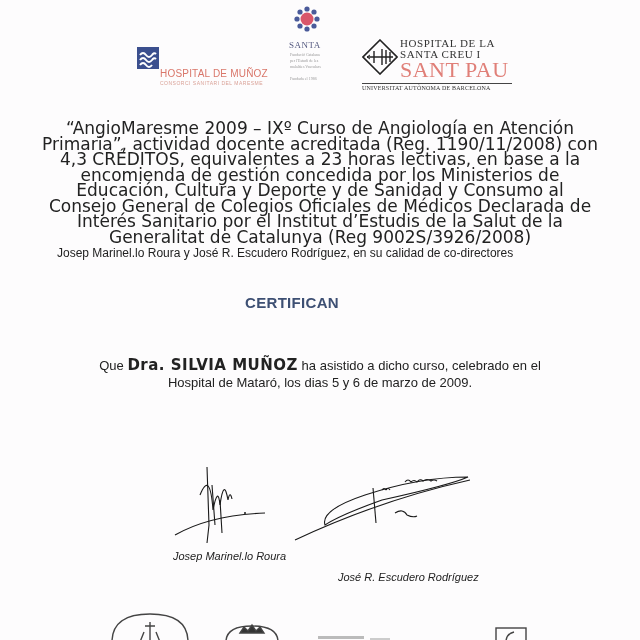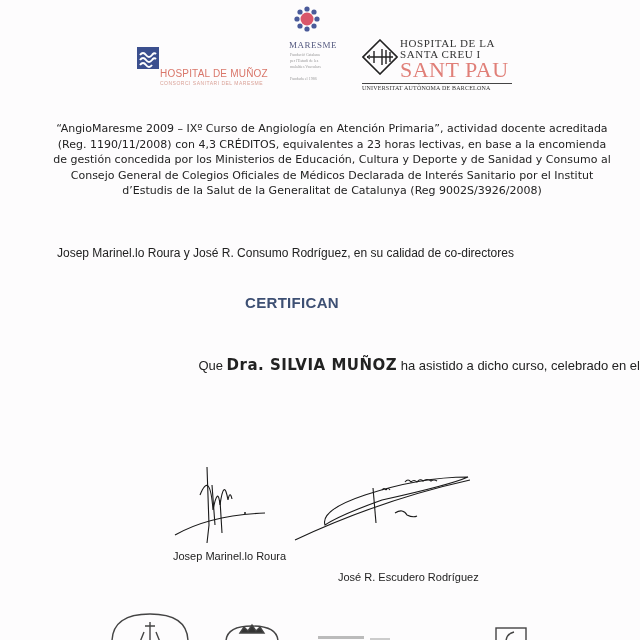--- a/index.html
+++ b/index.html
@@ -14,27 +14,27 @@
     .fuc-title { left:289px; top:40px; font-family:"Liberation Serif", serif; font-size:9px; color:#555a80; letter-spacing:0.5px; }
     .fuc-line { font-family:"Liberation Serif", serif; font-size:4px; color:#999; white-space:nowrap; }
     
     .sp-diamond { left:362px; top:39px; width:36px; height:36px; }
     .sp-l1, .sp-l2 { left:400px; font-family:Liberation Serif, serif; font-size:11px; color:#333; letter-spacing:0.6px; white-space:nowrap; }
     .sp-l1 { top:37px; } .sp-l2 { top:48px; }
     .sp-l3 { left:400px; top:57px; font-family:"Liberation Serif", serif; font-size:22px; color:#e07f78; letter-spacing:0.5px; white-space:nowrap; }
     .sp-rule { left:362px; top:83px; width:150px; height:1px; background:#444; }
     .sp-univ { left:362px; top:85px; font-family:"Liberation Serif", serif; font-size:6px; color:#333; white-space:nowrap; letter-spacing:0.2px; }
     
-    .intro { left:52px; top:121px; width:560px; text-align:center; font-family:"DejaVu Sans", sans-serif; font-size:11px; line-height:15.5px; color:#222; }
+    .intro { left:40px; top:121px; width:560px; text-align:center; font-family:"DejaVu Sans", sans-serif; font-size:17px; line-height:15.5px; color:#222; }
     .directors { left:57px; top:246px; font-size:12px; white-space:nowrap; color:#222; }
     .certifican { left:0; width:584px; top:294px; text-align:center; font-size:15px; font-weight:bold; color:#3d4f73; letter-spacing:0.3px; }
-    .attest { left:0; width:640px; top:357px; text-align:right; font-size:13px; line-height:17px; color:#222; }
+    .attest { left:0; width:640px; top:357px; text-align:center; font-size:13px; line-height:17px; color:#222; }
     .attest .name { font-weight:bold; font-size:15px; font-family:"DejaVu Sans", sans-serif; letter-spacing:0.5px; }
     .sig { left:150px; top:455px; width:380px; height:100px; }
-    .signame { font-size:11px; white-space:nowrap; color:#222; }
+    .signame { font-style:italic; font-size:11px; white-space:nowrap; color:#222; }
     .sn1 { left:173px; top:550px; } .sn2 { left:338px; top:571px; }
     .bottom { left:0; top:600px; width:640px; height:40px; }
   </style>
 </head>
 <body>
 
 <div class="abs mat-box">
   <svg width="22" height="22" viewBox="0 0 22 22">
       <path d="M3 8 q3 -4 6 0 q3 4 6 0 q2 -3 4 -1 M3 13 q3 -4 6 0 q3 4 6 0 q2 -3 4 -1 M3 18 q3 -4 6 0 q3 4 6 0" stroke="#fff" stroke-width="2" fill="none"></path>
     </svg>
@@ -50,45 +50,46 @@
         <circle cx="23" cy="13" r="2.6"></circle>
         <circle cx="20" cy="20" r="2.6"></circle>
       <circle cx="13" cy="23" r="2.6"></circle>
         <circle cx="6" cy="20" r="2.6"></circle>
         <circle cx="3" cy="13" r="2.6"></circle>
         <circle cx="6" cy="6" r="2.6"></circle>
     </g>
     <circle cx="13" cy="13" r="6.5" fill="#d9566a"></circle>
   </svg>
 </div>
-<div class="abs fuc-title">MARESME</div>
+<div class="abs fuc-title">SANTA</div>
 <div class="abs fuc-line" style="left:290px;top:52px;">Fundació Catalana</div>
 <div class="abs fuc-line" style="left:290px;top:58px;">per l'Estudi de les</div>
 <div class="abs fuc-line" style="left:290px;top:64px;">malalties Vasculars</div>
 <div class="abs fuc-line" style="left:290px;top:76px;">Fundada el 1986</div>
 
 <div class="abs sp-diamond">
   <svg width="36" height="36" viewBox="0 0 36 36">
     <path d="M18 1 L35 18 L18 35 L1 18 Z" fill="none" stroke="#222" stroke-width="1.6"></path>
     <path d="M5 18 H31 M12 12 V24 M24 11 V25 M20 10 V26 M28 13 V23" stroke="#222" stroke-width="1.4"></path>
     <path d="M8 16 L5 18 L8 20" stroke="#222" fill="none"></path>
   </svg>
 </div>
 <div class="abs sp-l1">HOSPITAL DE LA</div>
 <div class="abs sp-l2">SANTA CREU I</div>
 <div class="abs sp-l3">SANT PAU</div>
 <div class="abs sp-rule"></div>
 <div class="abs sp-univ">UNIVERSITAT AUTÒNOMA DE BARCELONA</div>
 
 <div class="abs intro">“AngioMaresme 2009 – IXº Curso de Angiología en Atención Primaria”, actividad docente acreditada (Reg. 1190/11/2008) con 4,3 CRÉDITOS, equivalentes a 23 horas lectivas, en base a la encomienda de gestión concedida por los Ministerios de Educación, Cultura y Deporte y de Sanidad y Consumo al Consejo General de Colegios Oficiales de Médicos Declarada de Interés Sanitario por el Institut d’Estudis de la Salut de la Generalitat de Catalunya  (Reg 9002S/3926/2008)</div>
-<div class="abs directors">Josep Marinel.lo Roura y José R. Consumo Rodríguez, en su calidad de co-directores</div>
+<div class="abs directors">Josep Marinel.lo Roura y José R. Escudero Rodríguez, en su calidad de co-directores</div>
 <div class="abs certifican">CERTIFICAN</div>
 
 <div class="abs attest">
   <div><span>Que </span><span class="name">Dra. SILVIA MUÑOZ</span><span> ha asistido a dicho curso, celebrado en el</span></div>
+  <div>Hospital de Mataró, los dias 5 y 6 de marzo de 2009.</div>
 </div>
 
 <svg class="abs sig" viewBox="0 0 380 100" width="380" height="100">
   <g fill="none" stroke="#1a1a1a" stroke-width="1.1">
     <path d="M25 80 Q60 60 115 58"></path>
     <path d="M57 12 L59 70 L57 88"></path>
     <path d="M50 40 Q60 15 63 55 Q68 30 70 50 Q74 22 78 45 Q80 35 82 44"></path>
     <path d="M62 30 L65 70 M70 45 L72 78"></path>
     <path d="M145 85 Q230 45 320 25"></path>
     <path d="M175 70 Q170 55 215 40 Q270 22 318 22 Q300 30 232 45 Q190 60 175 70 Z"></path>

